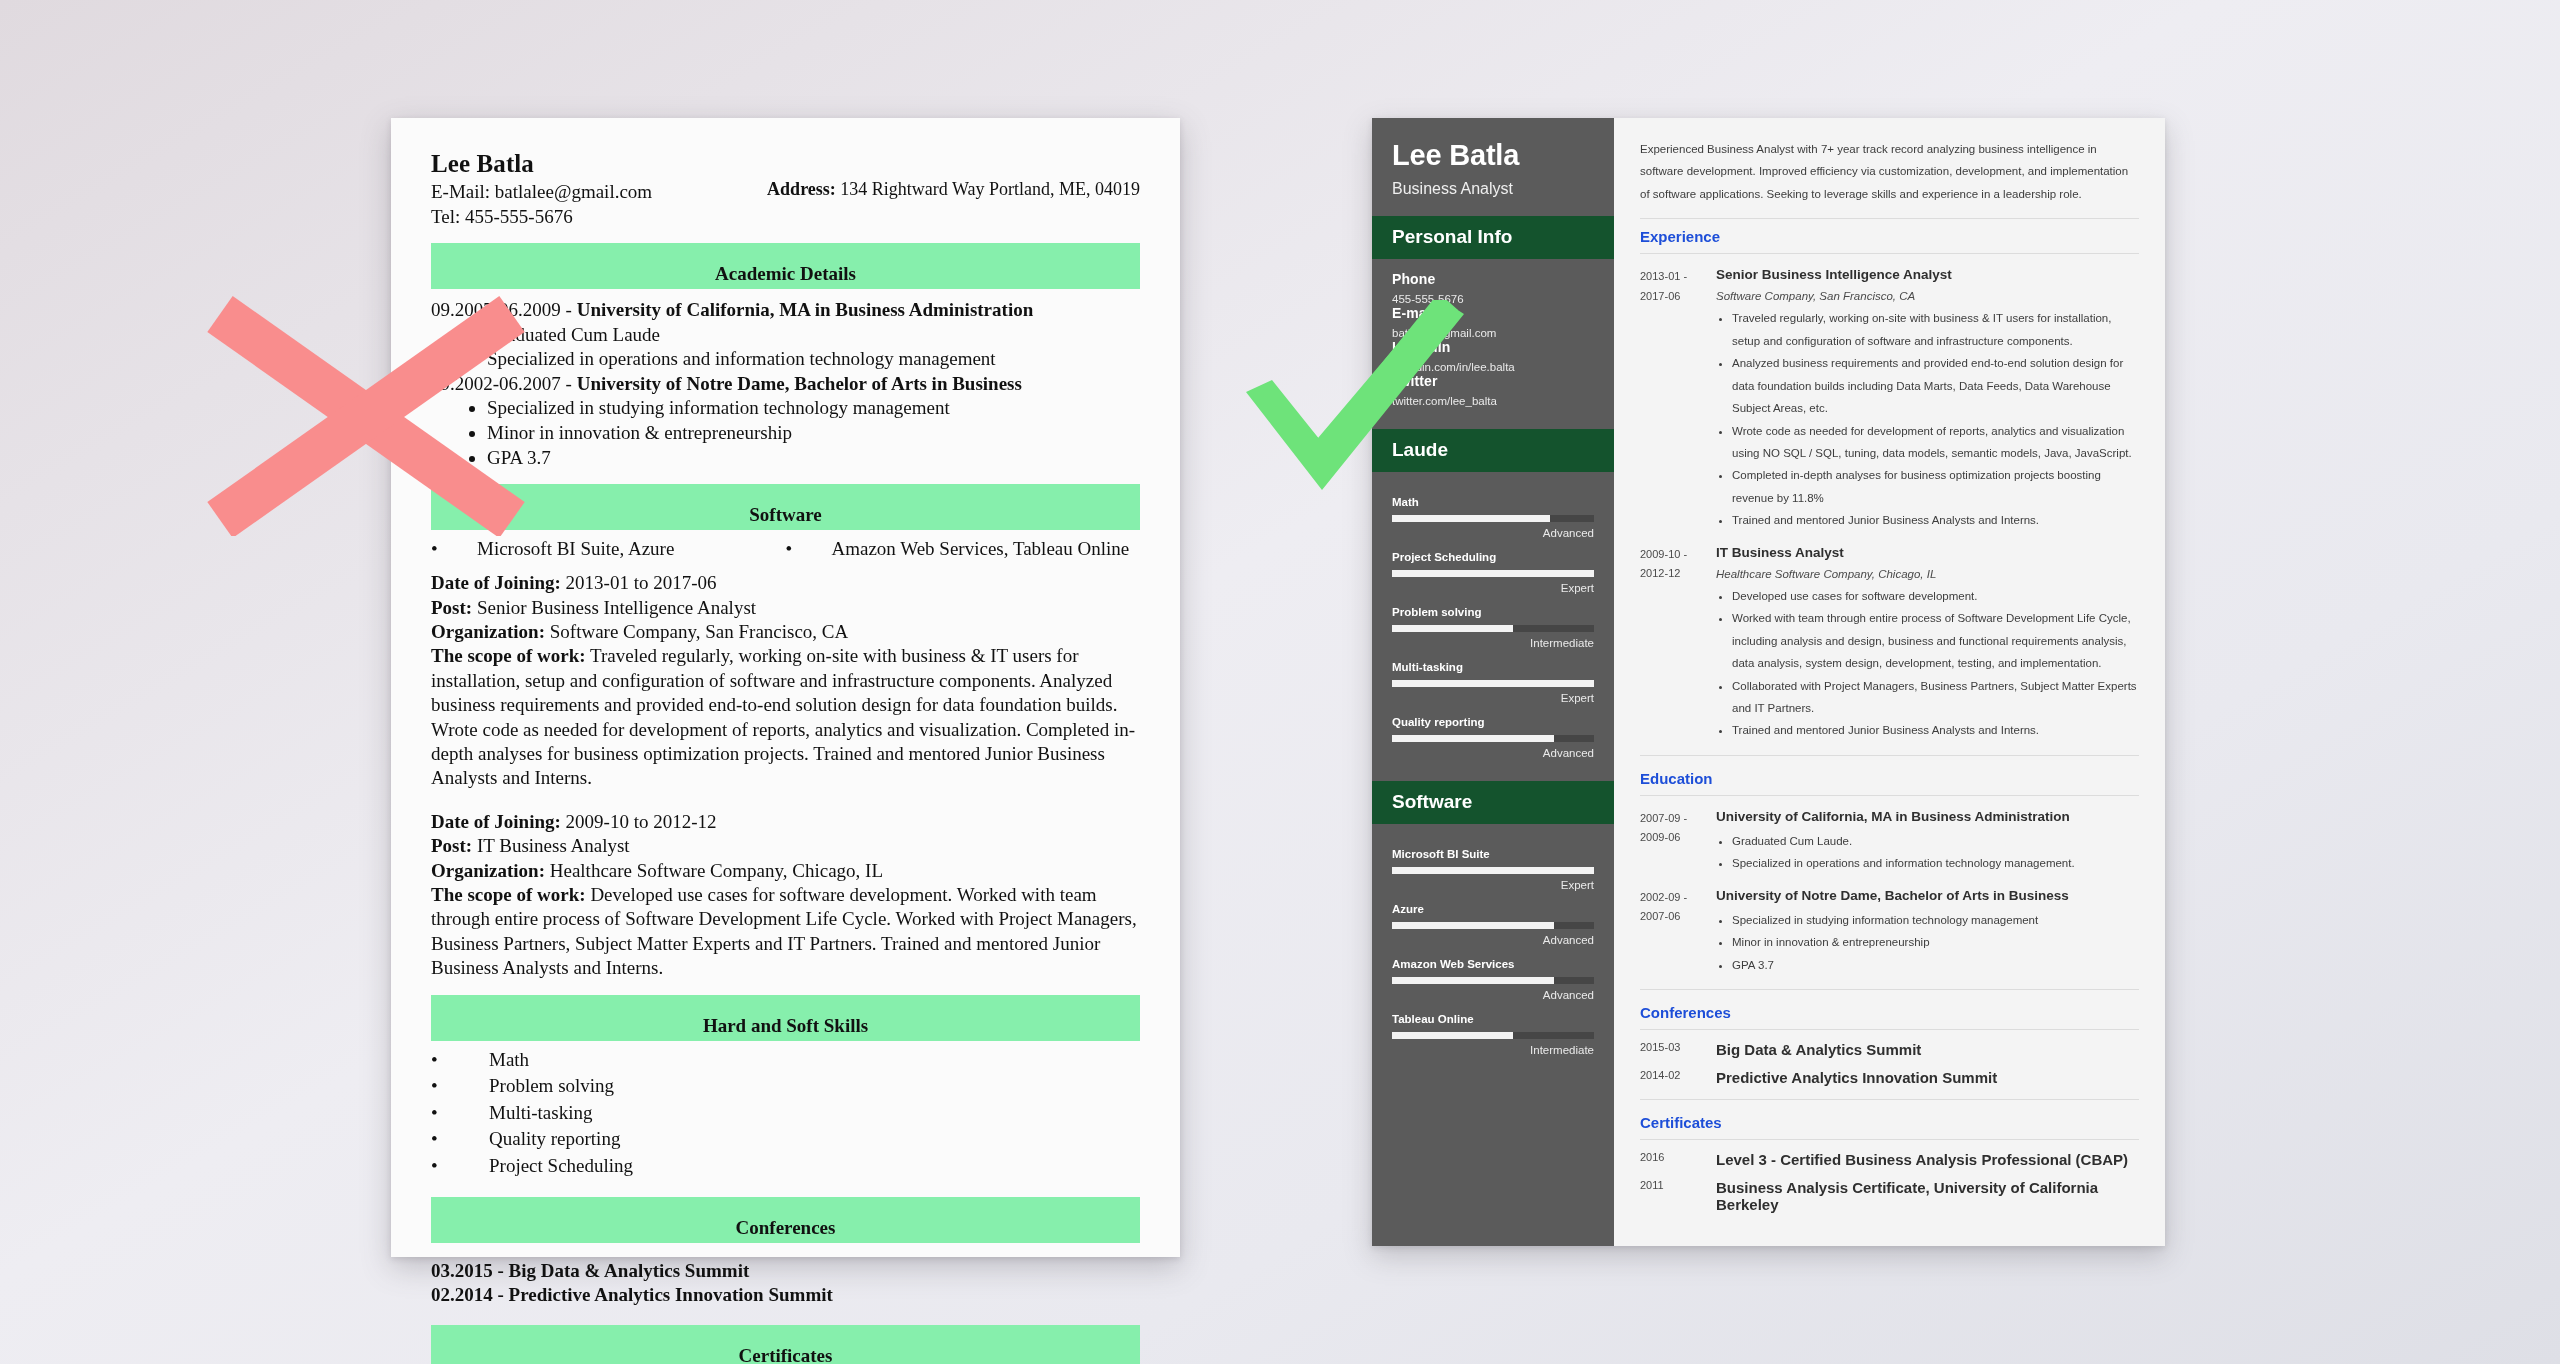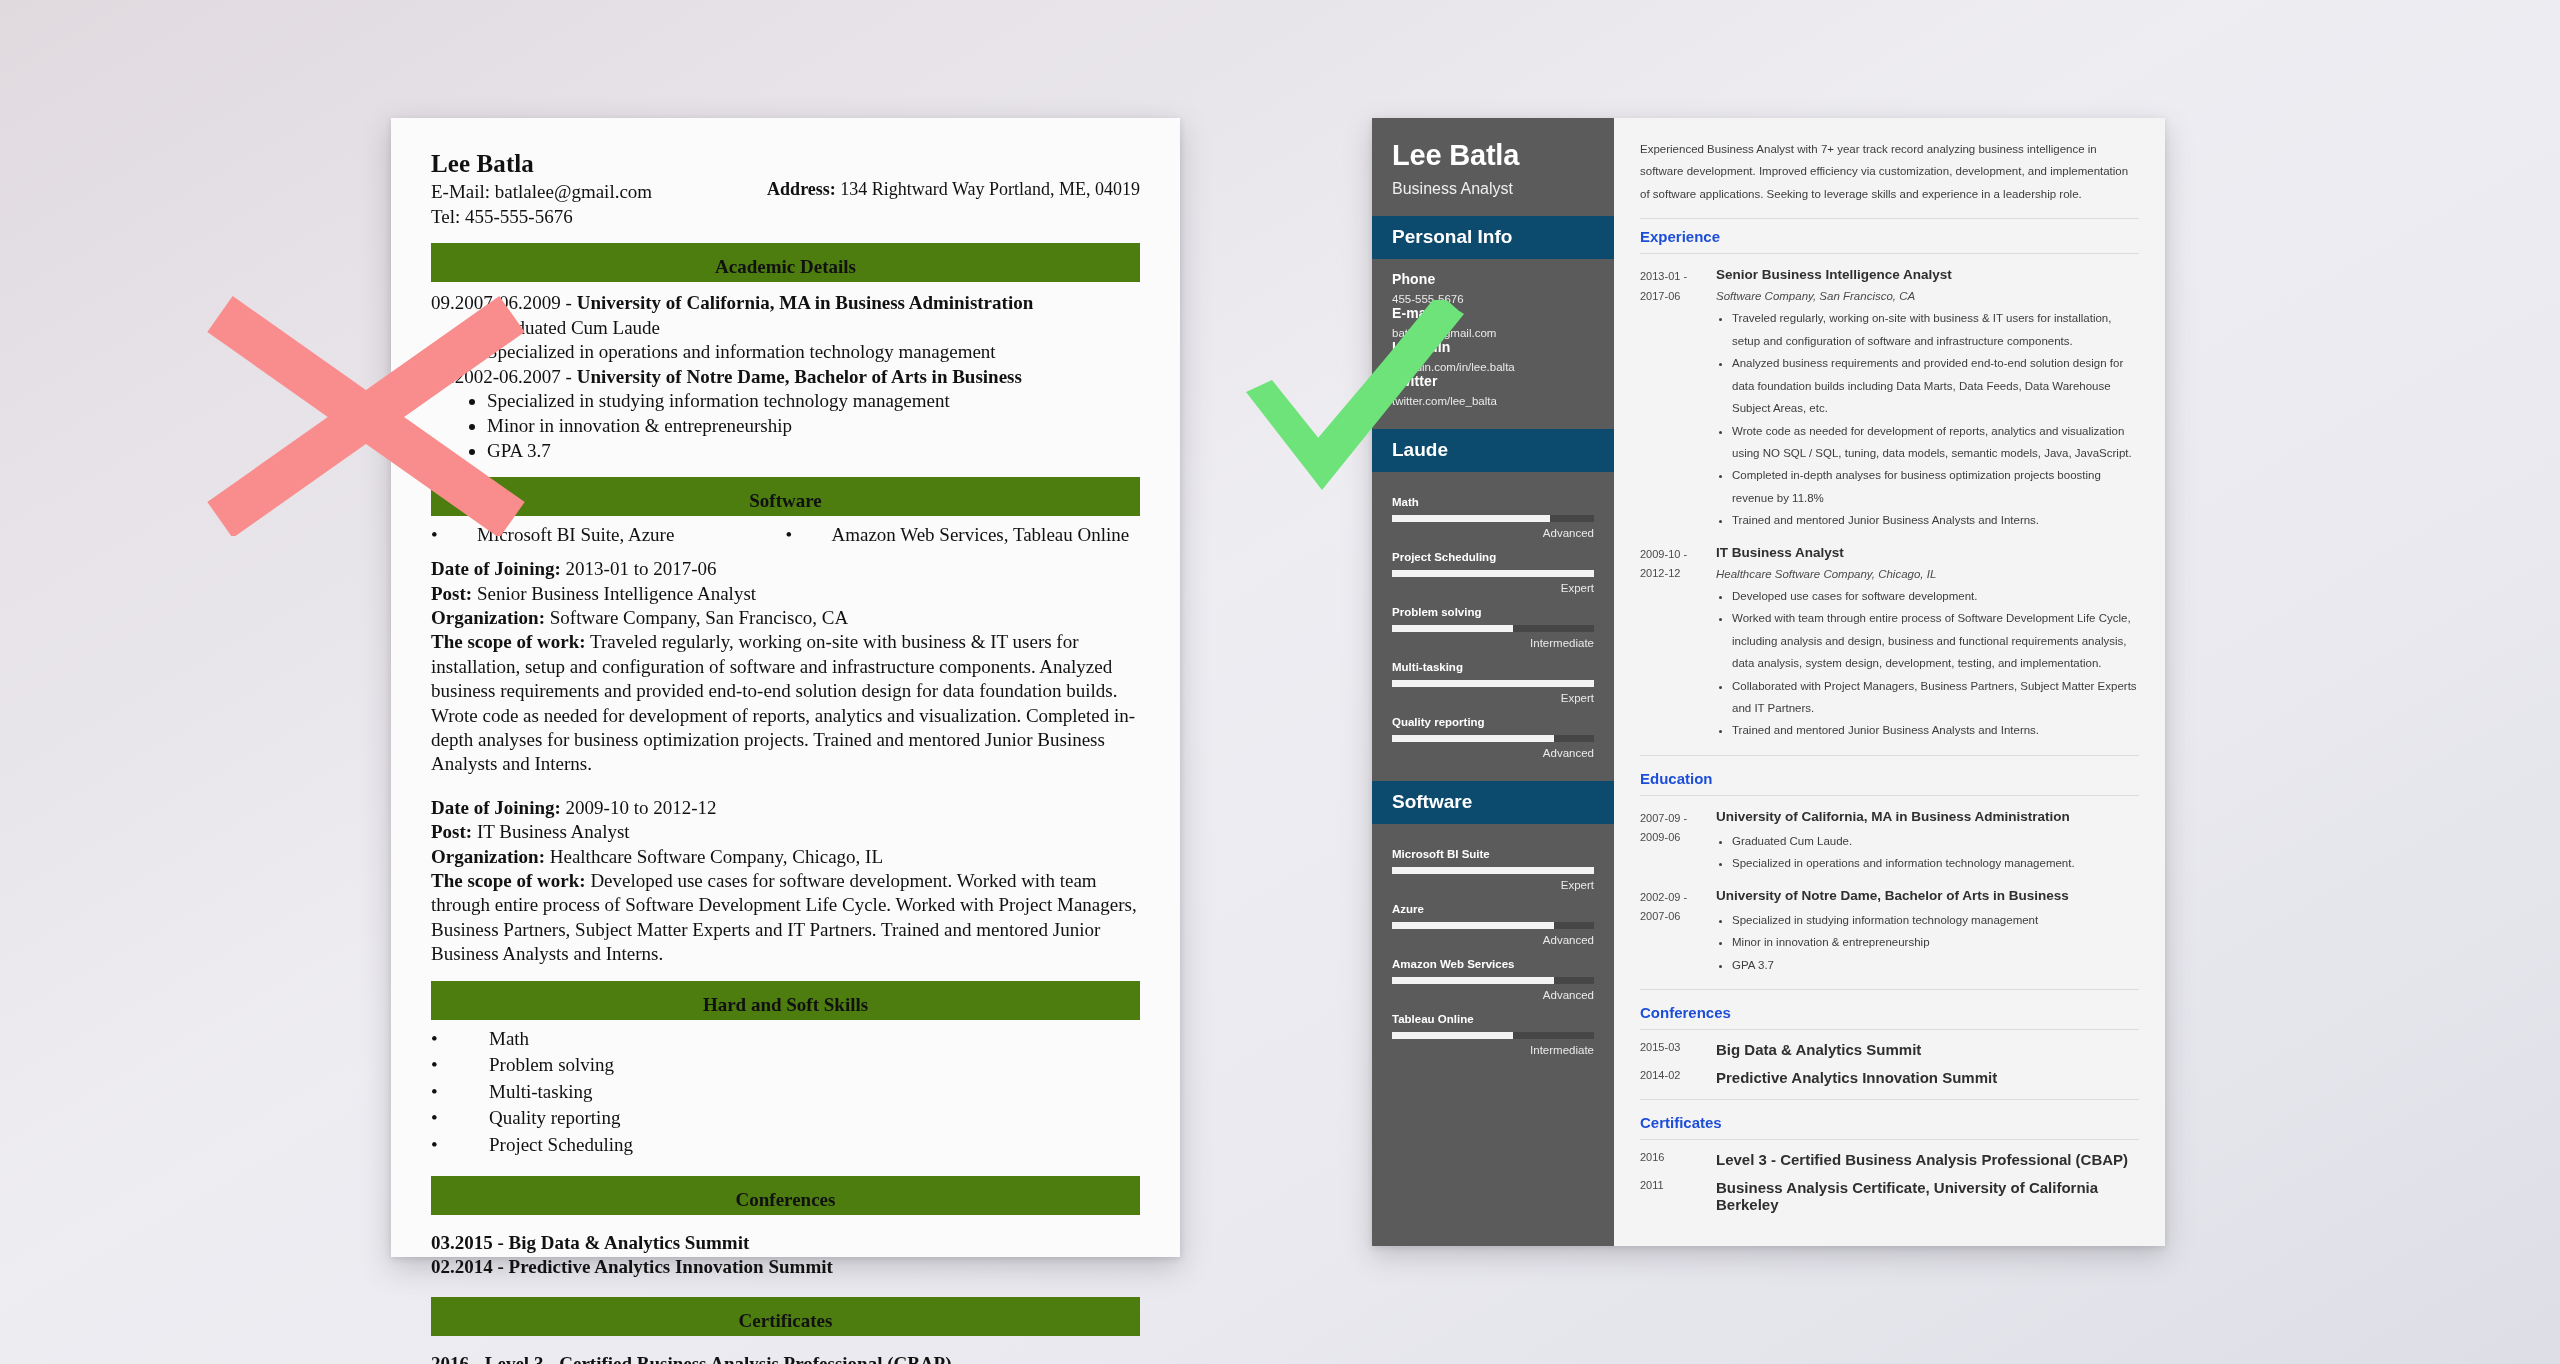--- a/index.html
+++ b/index.html
@@ -18,22 +18,22 @@
     font-family:"Liberation Serif",serif;
     color:#111;
   }
   #bad-resume .pad{padding:32px 40px 0 40px;}
   .b-name{font-size:25px;font-weight:bold;letter-spacing:.1px;margin:0 0 2px 0;}
   .b-line{font-size:19px;line-height:1.30;}
   .b-headrow{display:flex;justify-content:space-between;align-items:flex-start;}
   .b-addr{font-size:18px;padding-top:29px;white-space:nowrap;}
   .b-addr b{font-weight:bold;}
   .b-bar{
-    background:#4d7c0f;text-align:center;font-weight:bold;font-size:19px;
-    padding:13px 0 4px 0;margin:14px 0 0 0;
+    background:#86efac;text-align:center;font-weight:bold;font-size:19px;
+    padding:20px 0 4px 0;margin:14px 0 0 0;
   }
   .b-body{font-size:19px;line-height:1.28;padding-top:9px;}
   .b-edu-line{font-size:19px;}
   .b-edu-line b{font-weight:bold;}
   .b-ul{margin:0 0 0 0;padding:0 0 0 56px;list-style:disc;}
   .b-ul li{font-size:19px;line-height:1.30;}
   .b-two{display:flex;padding-top:7px;}
   .b-two .col{flex:1;display:flex;}
   .b-bullet{width:46px;flex:none;text-align:left;font-size:19px;line-height:1.30;}
   .b-bullet::before{content:"\2022";}
@@ -52,21 +52,21 @@
   #good-resume{
     position:absolute;left:1372px;top:118px;width:793px;height:1128px;
     background:#f4f4f4;
     box-shadow:0 10px 26px rgba(90,85,95,.28), 0 2px 6px rgba(90,85,95,.16);
     display:flex;font-family:"Liberation Sans",sans-serif;
   }
   .g-side{width:242px;flex:none;background:#5b5b5b;color:#fff;}
   .g-side-top{padding:22px 20px 18px 20px;}
   .g-name{font-size:29px;font-weight:bold;line-height:1.05;letter-spacing:-.2px;margin:0;}
   .g-role{font-size:16px;margin-top:10px;color:#efefef;font-weight:normal;}
-  .g-sechead{background:#0c4a6e;font-size:19px;font-weight:bold;padding:10px 20px 11px 20px;}
+  .g-sechead{background:#14532d;font-size:19px;font-weight:bold;padding:10px 20px 11px 20px;}
   .g-side-body{padding:12px 20px 6px 20px;}
   .g-pi-label{font-size:14px;font-weight:bold;letter-spacing:.1px;}
   .g-pi-val{font-size:11.5px;color:#eaeaea;margin-top:6px;}
   .g-skill{margin-top:12px;}
   .g-skill-name{font-size:11.5px;font-weight:bold;}
   .g-track{height:7px;background:#464646;margin-top:7px;width:100%;}
   .g-fill{height:7px;background:#f3f3f3;}
   .g-lvl{font-size:11.5px;text-align:right;color:#eaeaea;margin-top:5px;}
   .g-side-pad{height:16px;}
 

